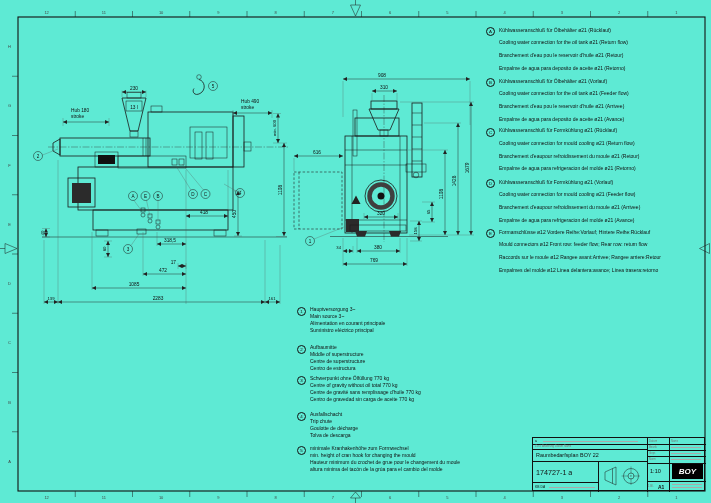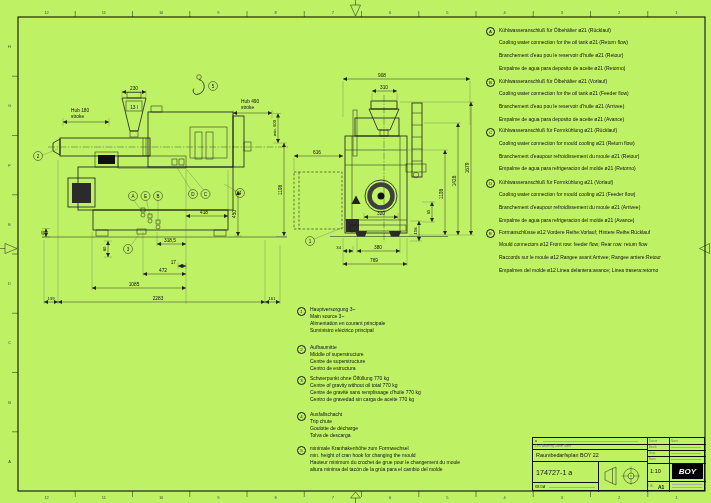--- a/index.html
+++ b/index.html
@@ -1,16 +1,16 @@
 <!DOCTYPE html>
 <html><head>
 <meta charset="utf-8">
 <style>
   html,body{margin:0;padding:0;background:#e8e8e8;}
-  .page{position:relative;width:711px;height:503px;background:#bef264;overflow:hidden;
+  .page{position:relative;width:711px;height:503px;background:#5eead4;overflow:hidden;
         font-family:"Liberation Sans",sans-serif;color:#111;}
   svg text{font-family:"Liberation Sans",sans-serif;}
   .s{stroke:#1a1a1a;fill:none;stroke-width:.8;}
   .s2{stroke:#1a1a1a;fill:none;stroke-width:.5;}
   .wt{stroke:#555;stroke-width:.3;fill:none;}
   .dm{stroke:#222;stroke-width:.45;fill:none;}
   .cl{stroke:#333;stroke-width:.4;stroke-dasharray:7 1.5 1.5 1.5;fill:none;}
   .dash{stroke:#222;stroke-width:.6;stroke-dasharray:2.5 1.8;fill:none;}
   .dk{fill:#2b2b2b;stroke:none;}
   .t{font-size:4.8px;fill:#111;}

